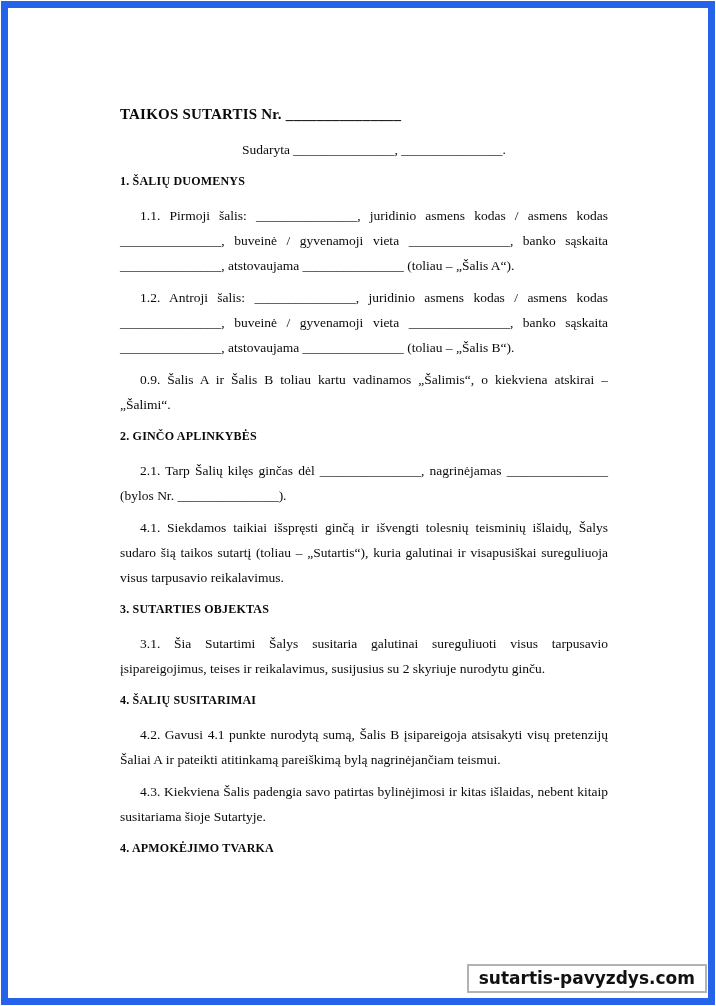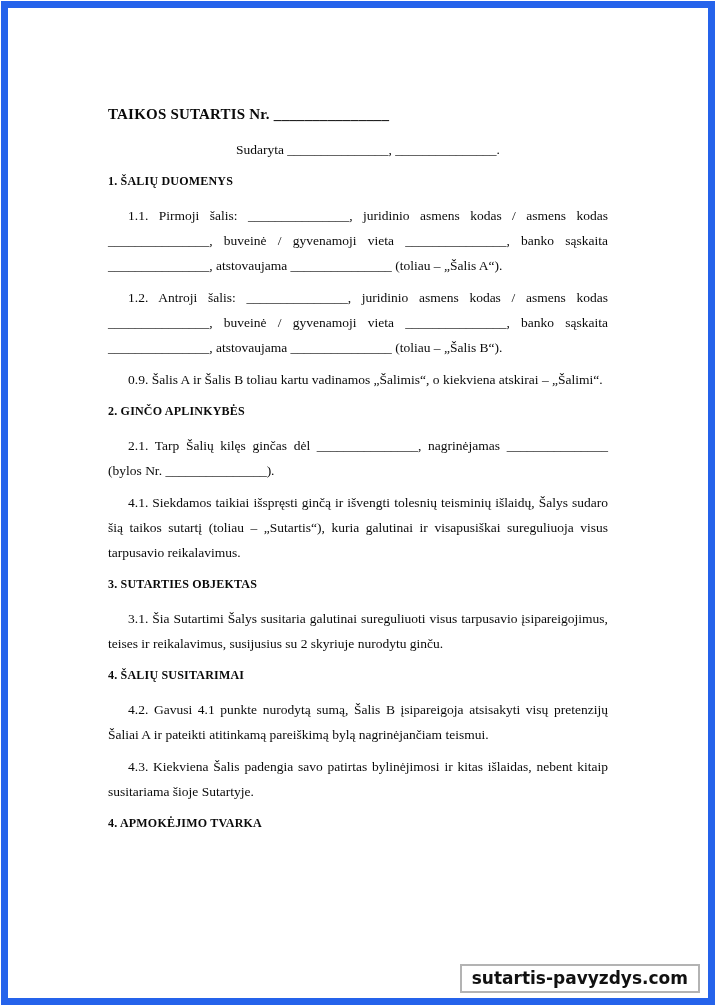--- a/index.html
+++ b/index.html
@@ -14,21 +14,21 @@
     color: #0a0a0a;
   }
   .frame {
     position: absolute;
     inset: 1px;
     border: 7px solid #2563eb;
     pointer-events: none;
   }
   .content {
     position: absolute;
-    left: 108px;
+    left: 120px;
     right: 108px;
     top: 0;
     padding-top: 101px;
   }
   h1.doc-title {
     font-size: 15px;
     font-weight: bold;
     line-height: 27px;
     margin: 0 0 9px 0;
     letter-spacing: 0.2px;
@@ -43,21 +43,21 @@
   p.para.intro { text-align: center; }
   h2.section-heading {
     font-size: 12px;
     font-weight: bold;
     line-height: 25px;
     margin: 4px 0 9px 0;
     letter-spacing: 0.2px;
   }
   .badge {
     position: absolute;
-    right: 16px;
+    right: 9px;
     bottom: 13px;
     background: #ffffff;
     border: 2px solid #b3b3b3;
     padding: 2px 10px 3px 10px;
     font-family: "DejaVu Sans", sans-serif;
     font-weight: bold;
     font-size: 17px;
     color: #111111;
     white-space: nowrap;
   }

